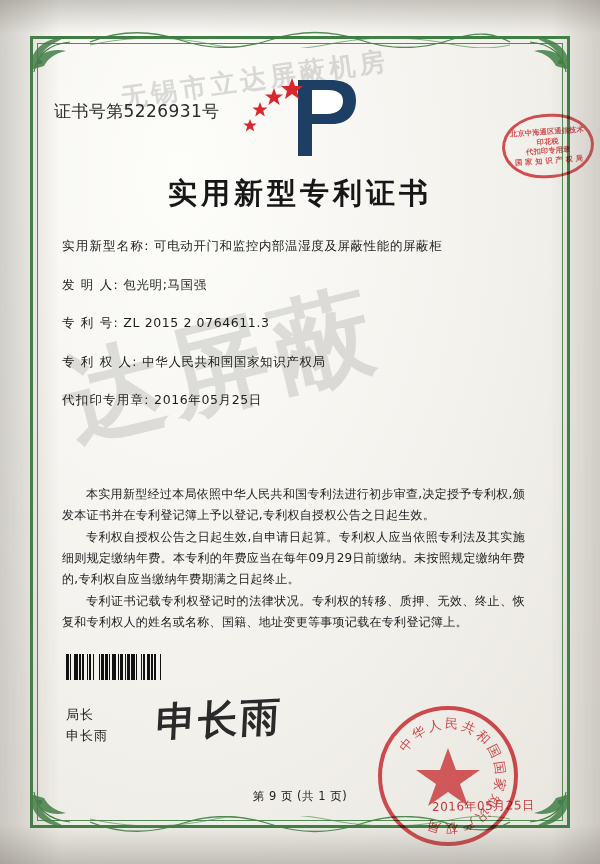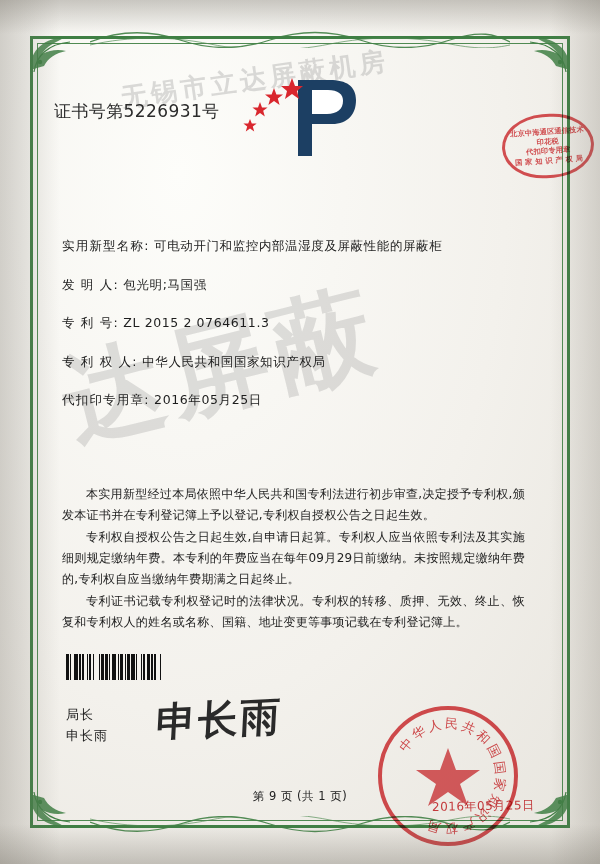--- a/index.html
+++ b/index.html
@@ -349,20 +349,21 @@
 
         <g fill="#d9272e">
           <polygon points="56,6 59,14 67,14 61,19 63,27 56,22 49,27 51,19 45,14 53,14"></polygon>
           <polygon points="38,16 40.4,22.4 47,22.4 41.8,26.4 43.6,33 38,29 32.4,33 34.2,26.4 29,22.4 35.6,22.4"></polygon>
           <polygon points="24,30 26,35.4 31.6,35.4 27.2,38.8 28.8,44.4 24,41 19.2,44.4 20.8,38.8 16.4,35.4 22,35.4"></polygon>
           <polygon points="14,47 15.8,51.6 20.6,51.6 16.8,54.6 18.2,59.4 14,56.4 9.8,59.4 11.2,54.6 7.4,51.6 12.2,51.6"></polygon>
         </g>
       </svg>
     </div>
 
+    <div class="doc-title">实用新型专利证书</div>
 
     <div class="fields">
       <div class="field-row">
         <span class="field-label">实用新型名称:</span>
         <span class="field-value">可电动开门和监控内部温湿度及屏蔽性能的屏蔽柜</span>
       </div>
       <div class="field-row">
         <span class="field-label">发 明 人:</span>
         <span class="field-value">包光明;马国强</span>
       </div>

